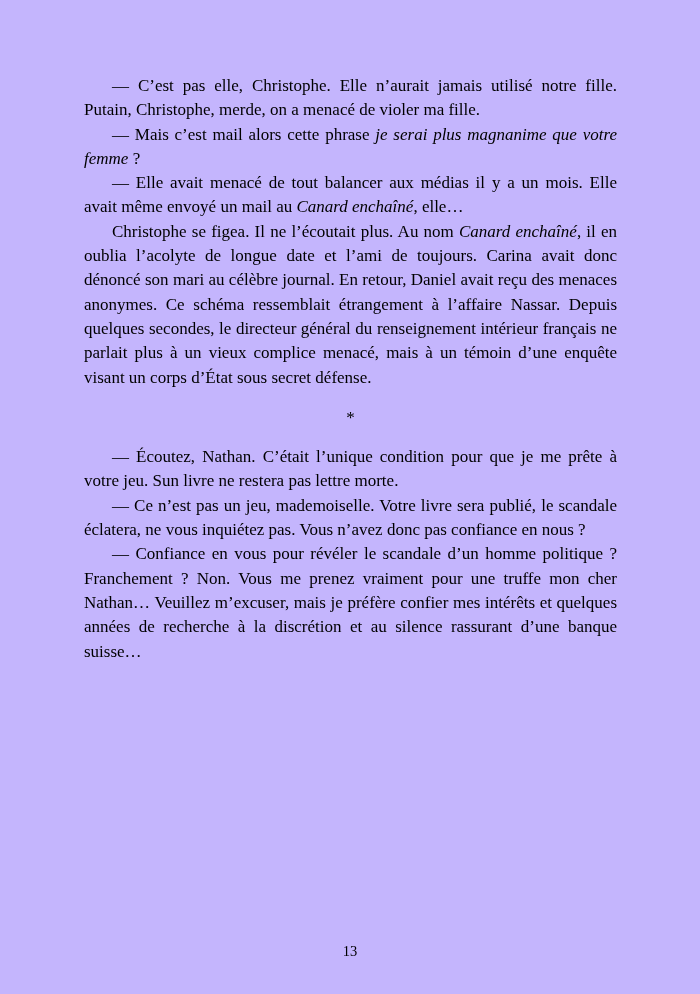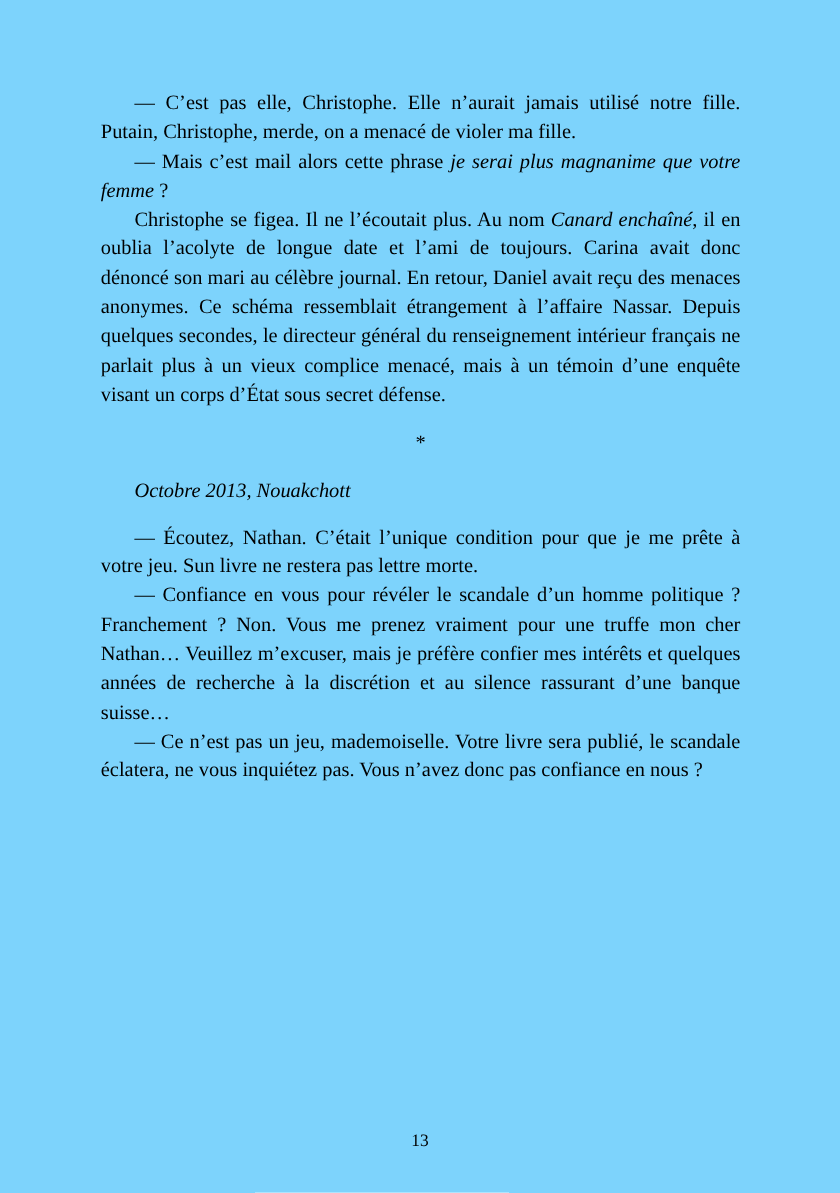--- a/index.html
+++ b/index.html
@@ -4,21 +4,21 @@
 <style>
   html, body {
     margin: 0;
     padding: 0;
     background: #ffffff;
   }
   .page {
     position: relative;
     width: 700px;
     height: 994px;
-    background: #7dd3fc;
+    background: #c4b5fd;
     color: #000000;
     font-family: "Liberation Serif", "DejaVu Serif", serif;
     overflow: hidden;
   }
   .text-block {
     position: absolute;
     left: 84px;
     right: 83px;
     top: 74px;
     font-size: 17px;
@@ -53,21 +53,21 @@
     margin-top: 40px;
   }
 </style>
 </head>
 <body>
 
 <div class="page">
   <div class="text-block">
       <p class="para"><span>— C’est pas elle, Christophe. Elle n’aurait jamais utilisé notre fille. Putain, Christophe, merde, on a menacé de violer ma fille.</span></p>
       <p class="para"><span>— Mais c’est mail alors cette phrase </span><em>je serai plus magnanime que votre femme</em><span> ?</span></p>
+      <p class="para"><span>— Elle avait menacé de tout balancer aux médias il y a un mois. Elle avait même envoyé un mail au </span><em>Canard enchaîné</em><span>, elle…</span></p>
       <p class="para"><span>Christophe se figea. Il ne l’écoutait plus. Au nom </span><em>Canard enchaîné</em><span>, il en oublia l’acolyte de longue date et l’ami de toujours. Carina avait donc dénoncé son mari au célèbre journal. En retour, Daniel avait reçu des menaces anonymes. Ce schéma ressemblait étrangement à l’affaire Nassar. Depuis quelques secondes, le directeur général du renseignement intérieur français ne parlait plus à un vieux complice menacé, mais à un témoin d’une enquête visant un corps d’État sous secret défense.</span></p>
       <p class="separator"><span>*</span></p>
-      <p class="date"><em>Octobre 2013, Nouakchott</em></p>
       <p class="para"><span>— Écoutez, Nathan. C’était l’unique condition pour que je me prête à votre jeu. Sun livre ne restera pas lettre morte.</span></p>
+      <p class="para"><span>— Ce n’est pas un jeu, mademoiselle. Votre livre sera publié, le scandale éclatera, ne vous inquiétez pas. Vous n’avez donc pas confiance en nous ?</span></p>
       <p class="para"><span>— Confiance en vous pour révéler le scandale d’un homme politique ? Franchement ? Non. Vous me prenez vraiment pour une truffe mon cher Nathan… Veuillez m’excuser, mais je préfère confier mes intérêts et quelques années de recherche à la discrétion et au silence rassurant d’une banque suisse…</span></p>
-      <p class="para"><span>— Ce n’est pas un jeu, mademoiselle. Votre livre sera publié, le scandale éclatera, ne vous inquiétez pas. Vous n’avez donc pas confiance en nous ?</span></p>
     </div>
   <div class="page-number">13</div>
 </div>
 
 </body></html>

